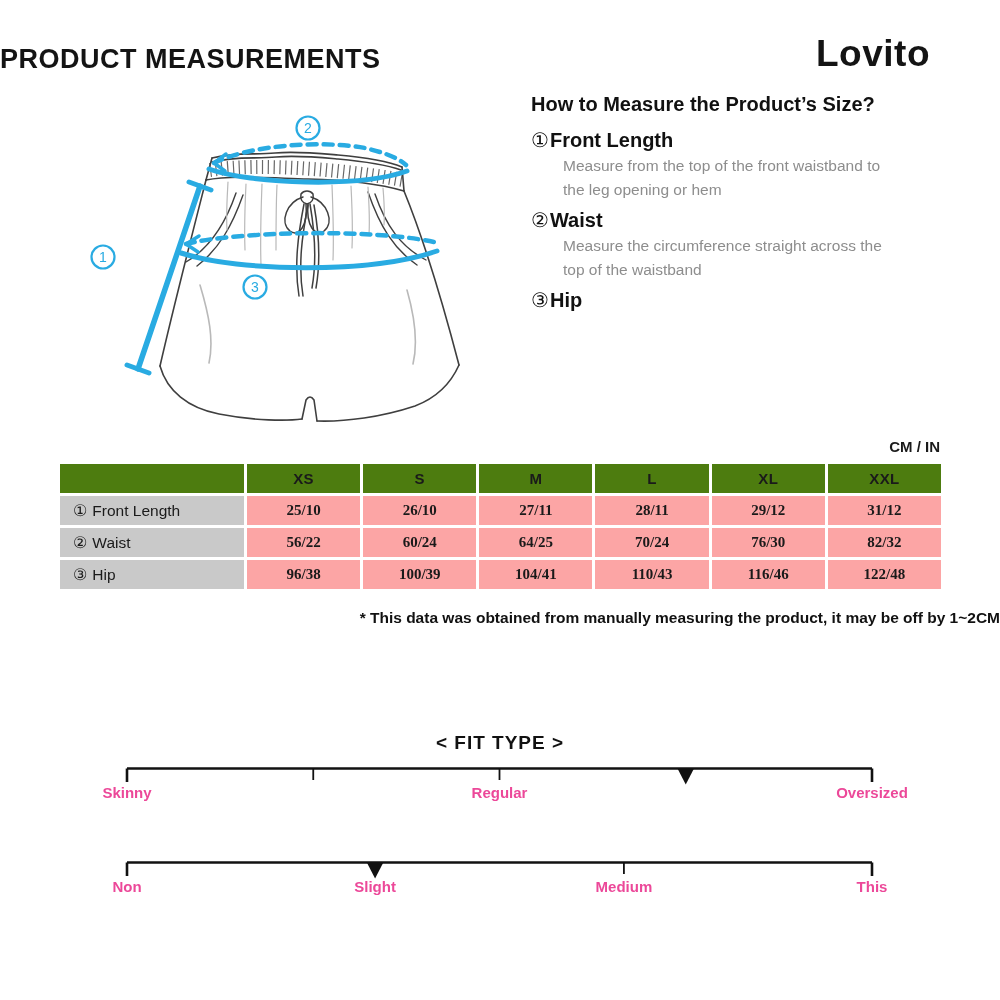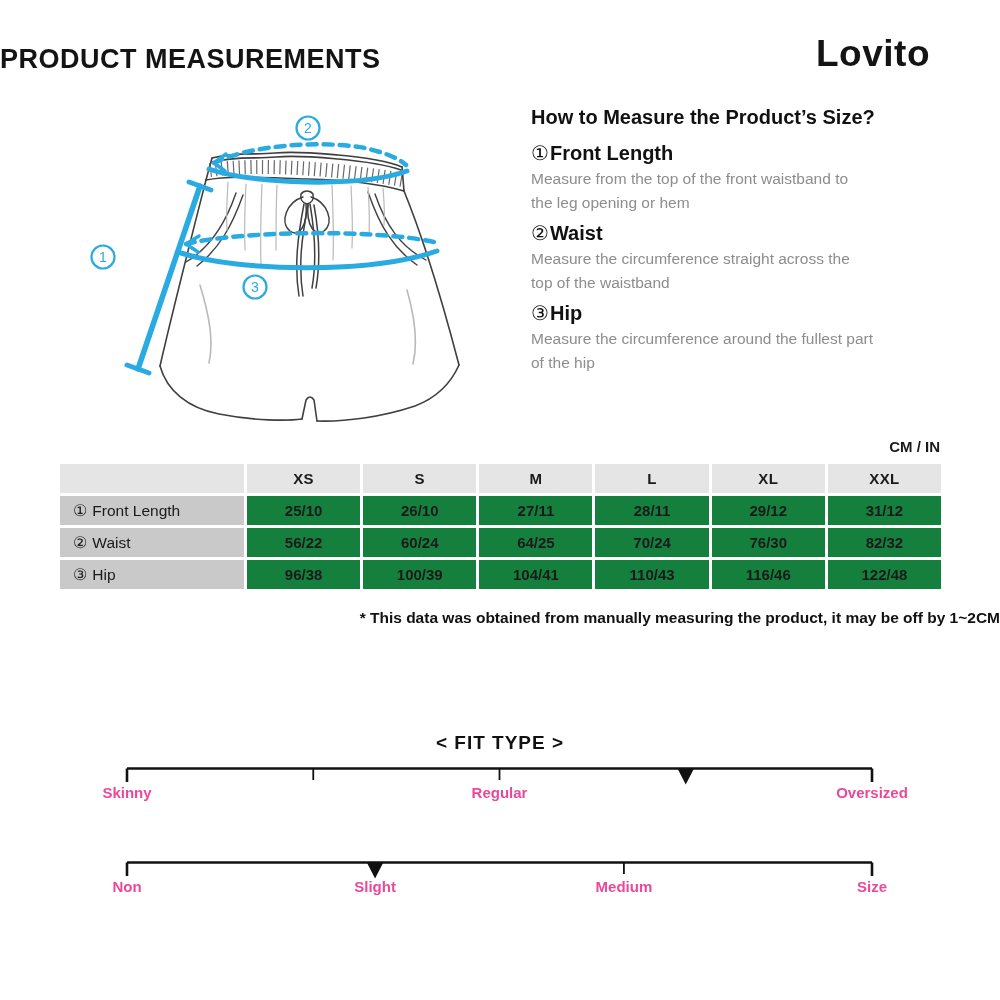--- a/index.html
+++ b/index.html
@@ -17,43 +17,43 @@
   }
   .brand-logo {
     top:33px; right:70px; font-size:37px; font-weight:800;
     letter-spacing:.5px; color:#141414;
   }
 
   
   .diagram { left:70px; top:100px; width:450px; height:330px; }
 
   
-  .howto { left:531px; top:106px; width:425px; }
+  .howto { left:531px; top:93px; width:425px; }
   .howto-heading { font-size:20px; font-weight:700; color:#111; margin-bottom:12px; }
   .step-name { font-size:20px; font-weight:700; color:#111; margin-top:7px; }
   .step-num { font-weight:400; margin-right:1px; }
   .step-desc {
     font-size:15.5px; color:#8d8d8d; line-height:23.5px;
-    white-space:pre-line; margin-top:2px;
+    white-space:pre-line; margin-top:2px;margin-left:32px;
   }
 
   
   .unit-label { top:438px; right:60px; font-size:15px; font-weight:700; }
   .size-table {
     left:60px; top:464px; width:881px;
     display:grid; grid-template-columns:184px repeat(6, 1fr);
     gap:3px; background:#fff;
   }
   .cell {
     height:29px; display:flex; align-items:center; justify-content:center;
     font-size:15px;
   }
-  .cell.head { background:#e5e5e5; font-weight:700; letter-spacing:.3px; }
+  .cell.head { background:#4d7c0f; font-weight:700; letter-spacing:.3px; }
   .cell.label { background:#c9c9c9; justify-content:flex-start; padding-left:13px; font-size:15.5px; }
-  .cell.val { background:#15803d; font-weight:700; }
+  .cell.val { background:#fca5a5; font-weight:700;font-family:Liberation Serif, serif; }
   .rownum { margin-right:5px; font-size:16px; }
 
   .disclaimer {
     top:609px; left:0; width:1000px; text-align:right;
     font-size:15.5px; font-weight:700; color:#111;
   }
 
   
   .scale-block { left:0; width:1000px; height:76px;margin-top:42px; }
   .scale-title { position:absolute; top:0; left:0; width:1000px; text-align:center;
@@ -140,22 +140,20 @@
 <div class="abs howto">
   <div class="howto-heading">How to Measure the Product’s Size?</div>
   <div>
       <div class="step-name"><span class="step-num">①</span><span>Front Length</span></div>
       <div class="step-desc">Measure from the top of the front waistband to
 the leg opening or hem</div>
       <div class="step-name"><span class="step-num">②</span><span>Waist</span></div>
       <div class="step-desc">Measure the circumference straight across the
 top of the waistband</div>
       <div class="step-name"><span class="step-num">③</span><span>Hip</span></div>
-      <div class="step-desc">Measure the circumference around the fullest part
-of the hip</div>
     </div>
 </div>
 
 <div class="abs unit-label">CM / IN</div>
 <div class="abs size-table">
     <div class="cell head"></div>
     <div class="cell head">XS</div>
     <div class="cell head">S</div>
     <div class="cell head">M</div>
     <div class="cell head">L</div>
@@ -216,15 +214,15 @@
       <line x1="7" y1="3.5" x2="752" y2="3.5" stroke="#111" stroke-width="2.6"></line>
       <line x1="7" y1="3.5" x2="7" y2="17" stroke="#111" stroke-width="2.6"></line>
       <line x1="503.915" y1="3.5" x2="503.915" y2="15" stroke="#111" stroke-width="1.8"></line>
       <line x1="752" y1="3.5" x2="752" y2="17" stroke="#111" stroke-width="2.6"></line>
       <polygon points="246.58499999999998,3 263.585,3 255.08499999999998,19.5" fill="#111"></polygon>
     </svg>
   <div class="scale-labels">
       <span class="scale-lab" style="left: 0%;">Non</span>
       <span class="scale-lab" style="left: 33.3%;">Slight</span>
       <span class="scale-lab" style="left: 66.7%;">Medium</span>
-      <span class="scale-lab" style="left: 100%;">Size</span>
+      <span class="scale-lab" style="left: 100%;">This</span>
     </div>
 </div>
 
 </body></html>

